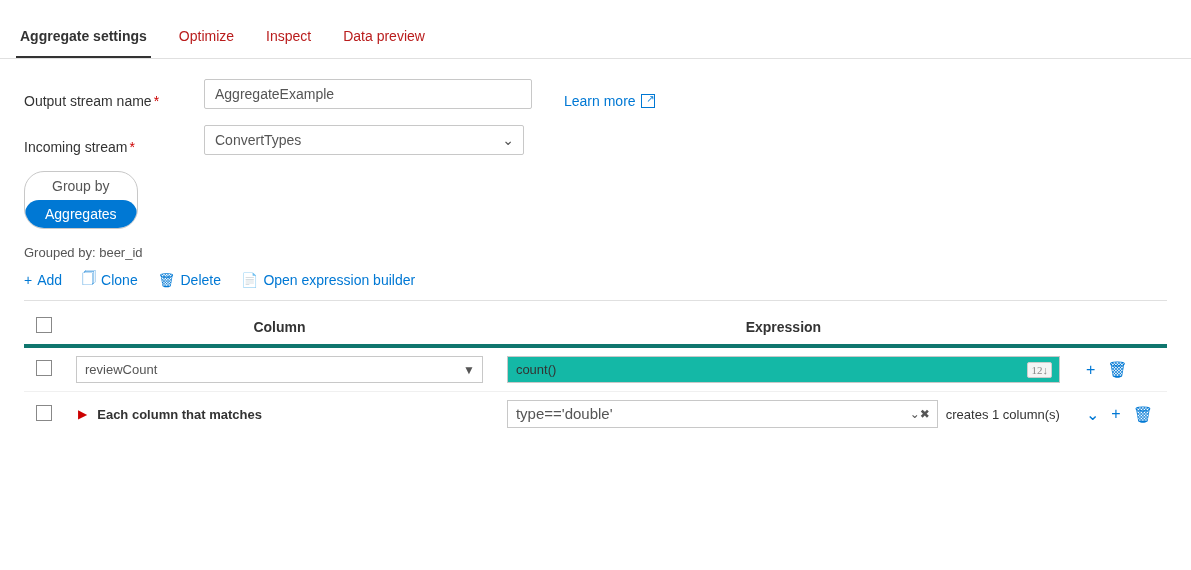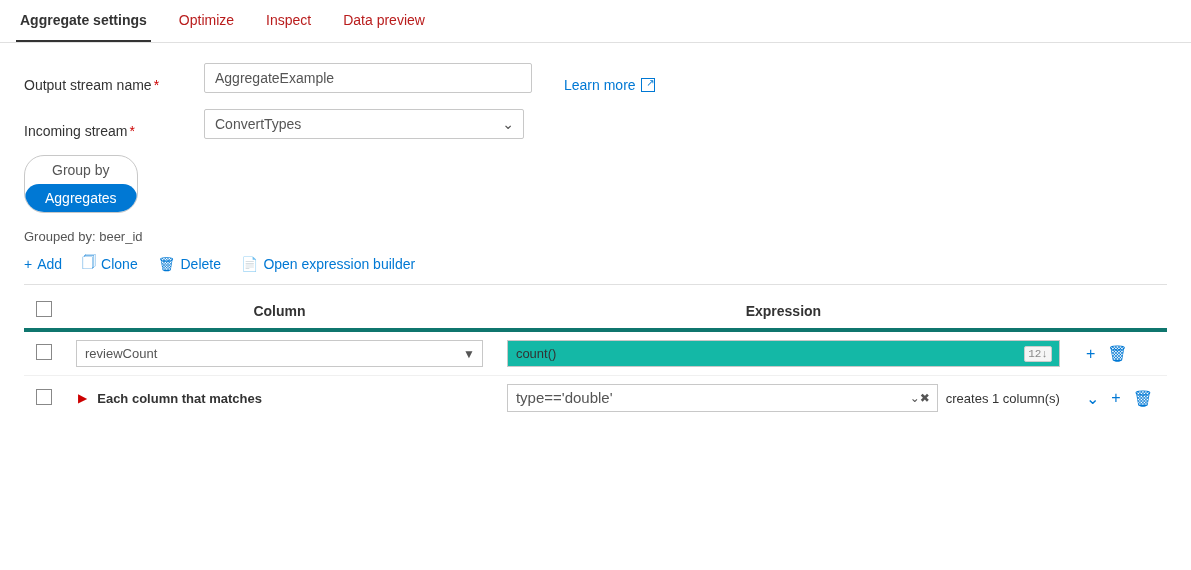--- a/index.html
+++ b/index.html
@@ -12,20 +12,21 @@
       min-height: 570px;
     }
 
     
     .tabs {
       display: flex;
       align-items: center;
       border-bottom: 1px solid #e0e0e0;
       padding: 0 16px;
       gap: 24px;
+      margin-top: 16px;
     }
     .tab {
       padding: 12px 4px;
       cursor: pointer;
       font-size: 14px;
       color: #b91c1c;
       border-bottom: 2px solid transparent;
       text-decoration: none;
     }
     .tab.active {
@@ -247,21 +248,21 @@
       background: #14b8a6;
       outline: none;
     }
     .expr-icon {
       position: absolute;
       right: 8px;
       top: 50%;
       transform: translateY(-50%);
       color: #888;
       font-size: 11px;
-      font-family: Liberation Mono, monospace;
+      font-family: Liberation Serif, serif;
       background: #f5f5f5;
       padding: 1px 3px;
       border: 1px solid #ccc;
       border-radius: 2px;
     }
 
     .row-actions {
       display: flex;
       align-items: center;
       gap: 8px;

